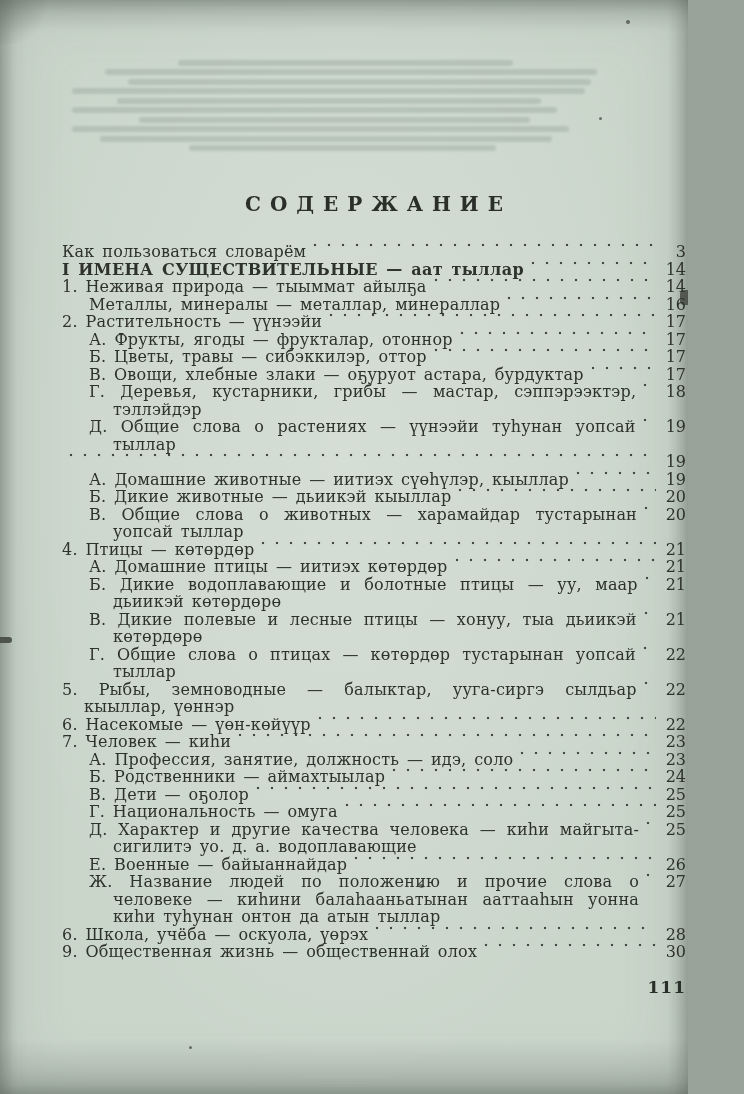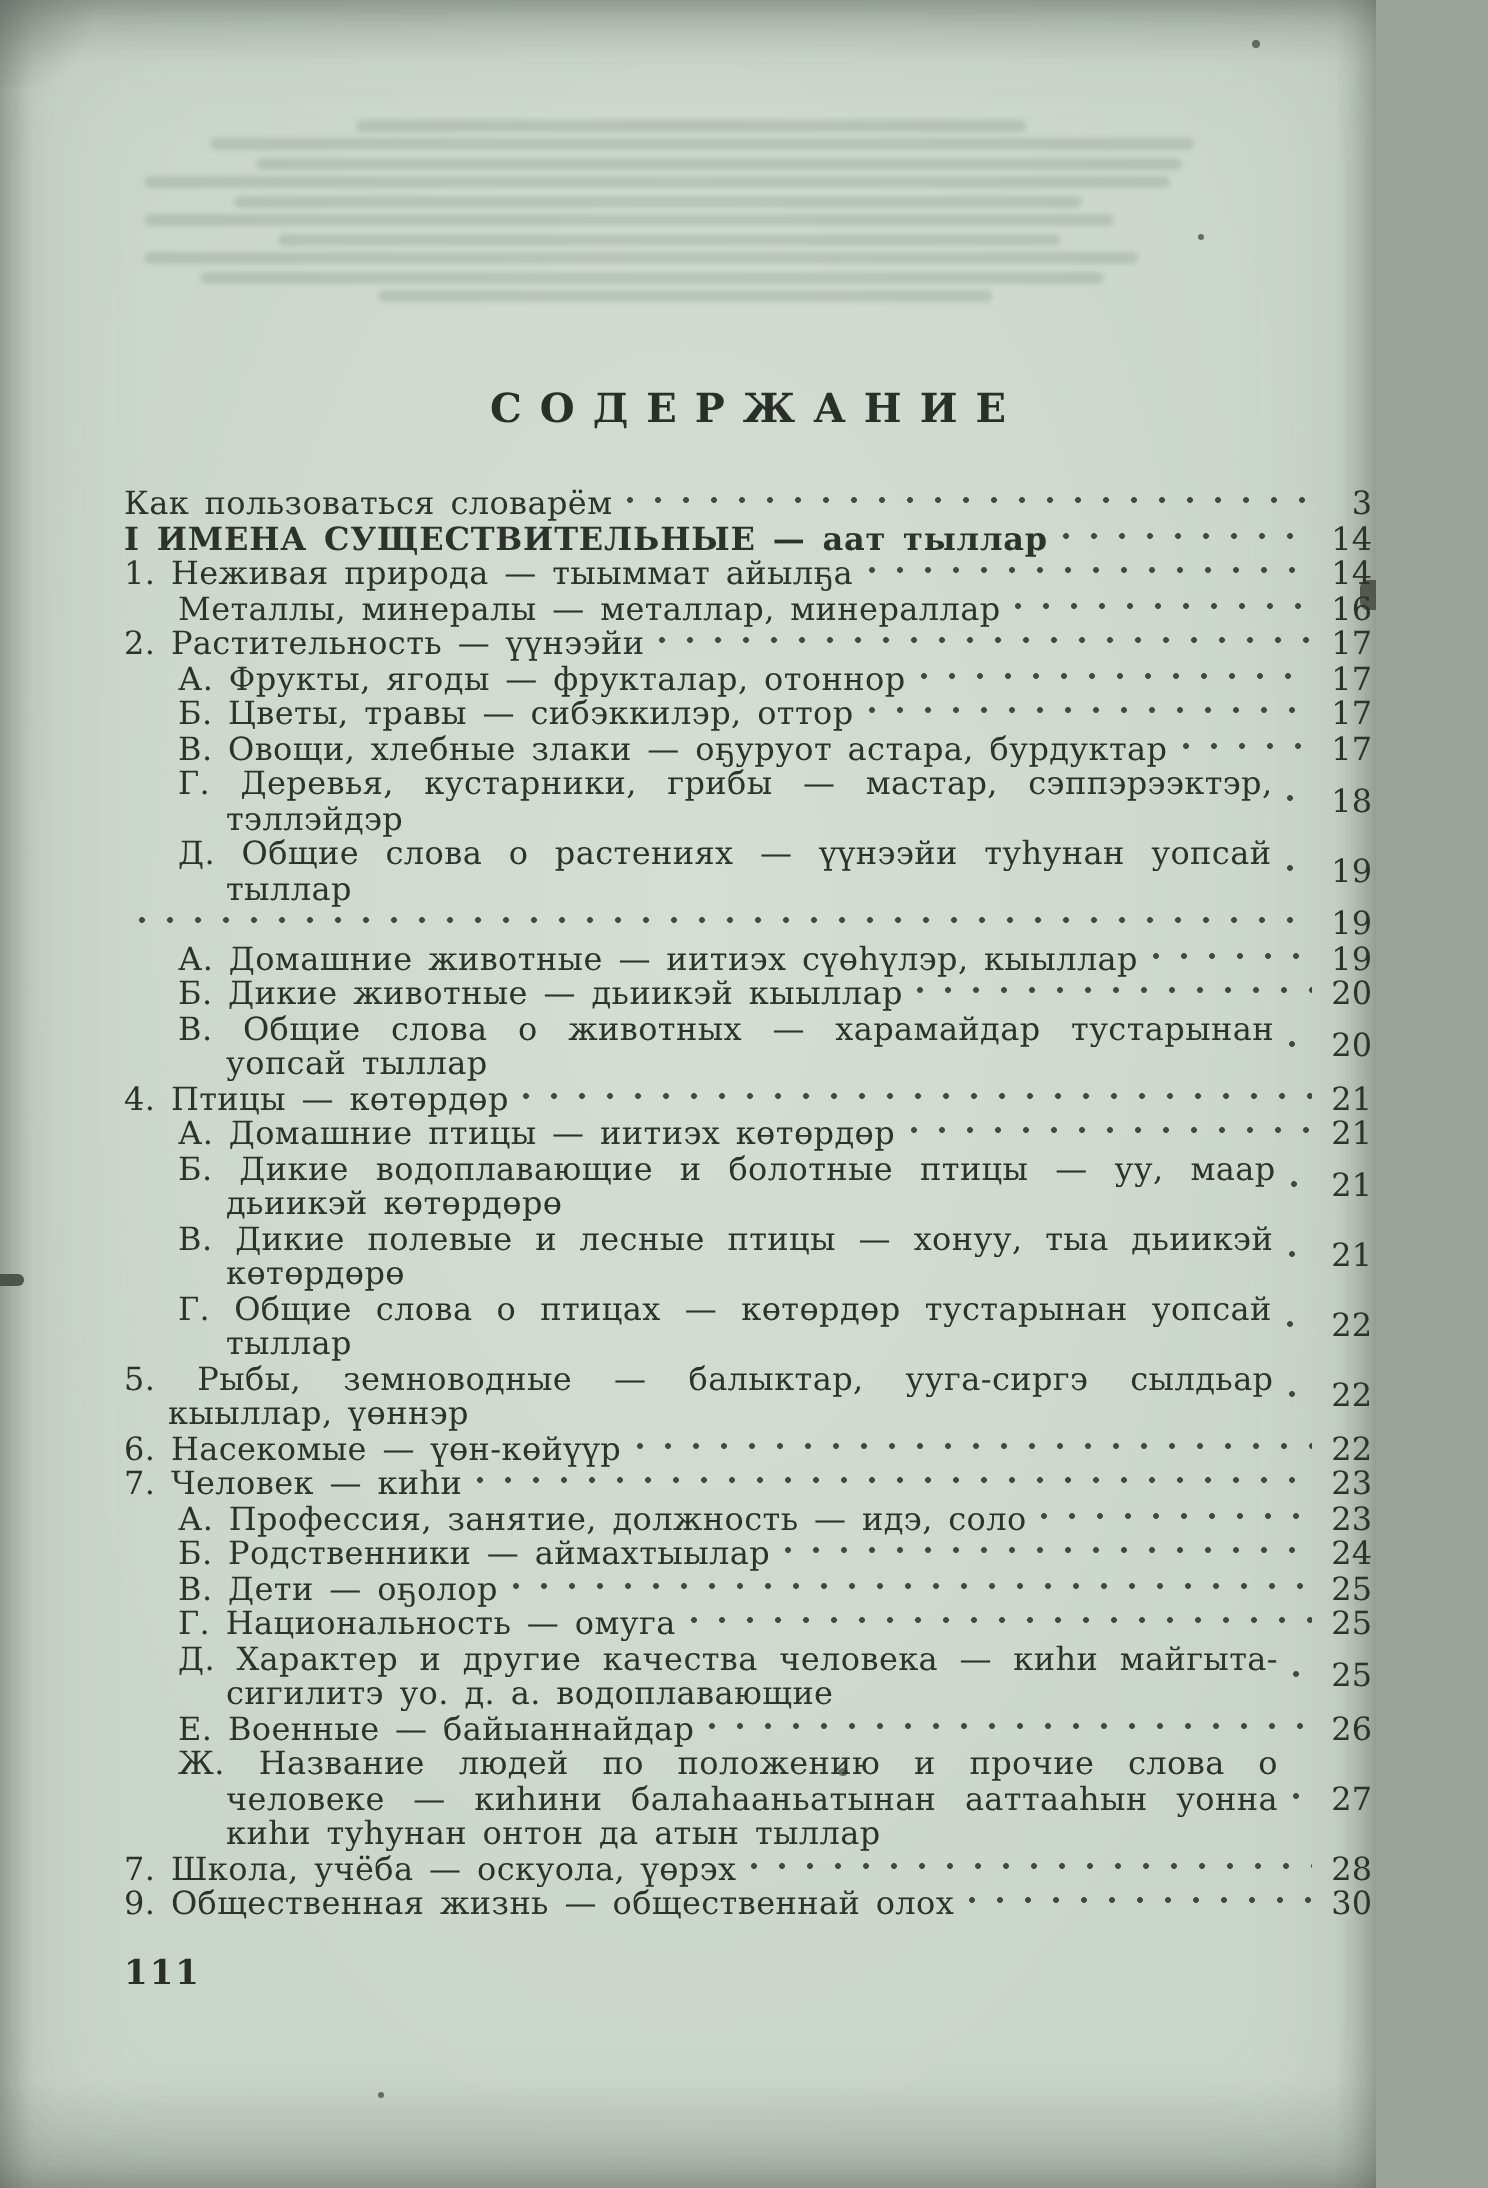--- a/index.html
+++ b/index.html
@@ -53,37 +53,37 @@
   #sp6{left:189px;top:1046px;width:3px;height:3px;}
   #sp7{left:700px;top:160px;width:3px;height:3px;opacity:.4;}
 
   .content{position:absolute;left:62px;top:192px;width:624px;color:#2e322c;}
   .title{
     margin:0 0 27px 0;text-align:center;
     font-size:20px;font-weight:bold;letter-spacing:9px;text-indent:9px;
     color:#2b2f29;
   }
   .toc{font-size:16px;line-height:17.5px;}
-  .entry{display:flex;align-items:center;}
+  .entry{display:flex;align-items:flex-start;}
   .entry.ind1{padding-left:27px;}
   .etext{
     flex:0 1 auto;min-width:0;
     text-align:justify;word-spacing:2.5px;letter-spacing:0.2px;
   }
   .ind0 .etext{padding-left:22px;text-indent:-22px;}
   .ind1 .etext{padding-left:24px;text-indent:-24px;}
   .entry.caps .etext{font-weight:bold;letter-spacing:0.4px;}
   .leader{
     flex:1 1 14px;min-width:10px;height:4px;margin:0 4px 3px 7px;
     background-image:radial-gradient(circle at 2px 2px, rgba(44,48,42,.85) 1.3px, transparent 1.6px);
     background-size:14px 4px;background-repeat:repeat-x;background-position:left bottom;
   }
   .epage{flex:none;min-width:26px;text-align:right;}
   .folio{
-    margin-top:16px;text-align:left;
+    margin-top:16px;text-align:right;
     font-size:17px;font-weight:bold;letter-spacing:1px;color:#2b2f29;
   }
 </style>
 </head>
 <body>
 
 <div class="scan">
 
   <div class="corner"></div>
 
@@ -249,21 +249,21 @@
     <span class="etext">Е. Военные — байыаннайдар</span>
     <span class="leader"></span>
     <span class="epage">26</span>
   </div>
         <div class="entry ind1">
     <span class="etext">Ж. Название людей по положению и прочие слова о человеке — киһини балаһааньатынан ааттааһын уонна киһи туһунан онтон да атын тыллар</span>
     <span class="leader"></span>
     <span class="epage">27</span>
   </div>
         <div class="entry ind0">
-    <span class="etext">7. Школа, учёба — оскуола, үөрэх</span>
+    <span class="etext">6. Школа, учёба — оскуола, үөрэх</span>
     <span class="leader"></span>
     <span class="epage">28</span>
   </div>
         <div class="entry ind0">
     <span class="etext">9. Общественная жизнь — общественнай олох</span>
     <span class="leader"></span>
     <span class="epage">30</span>
   </div>
       </div>
     <div class="folio">111</div>

